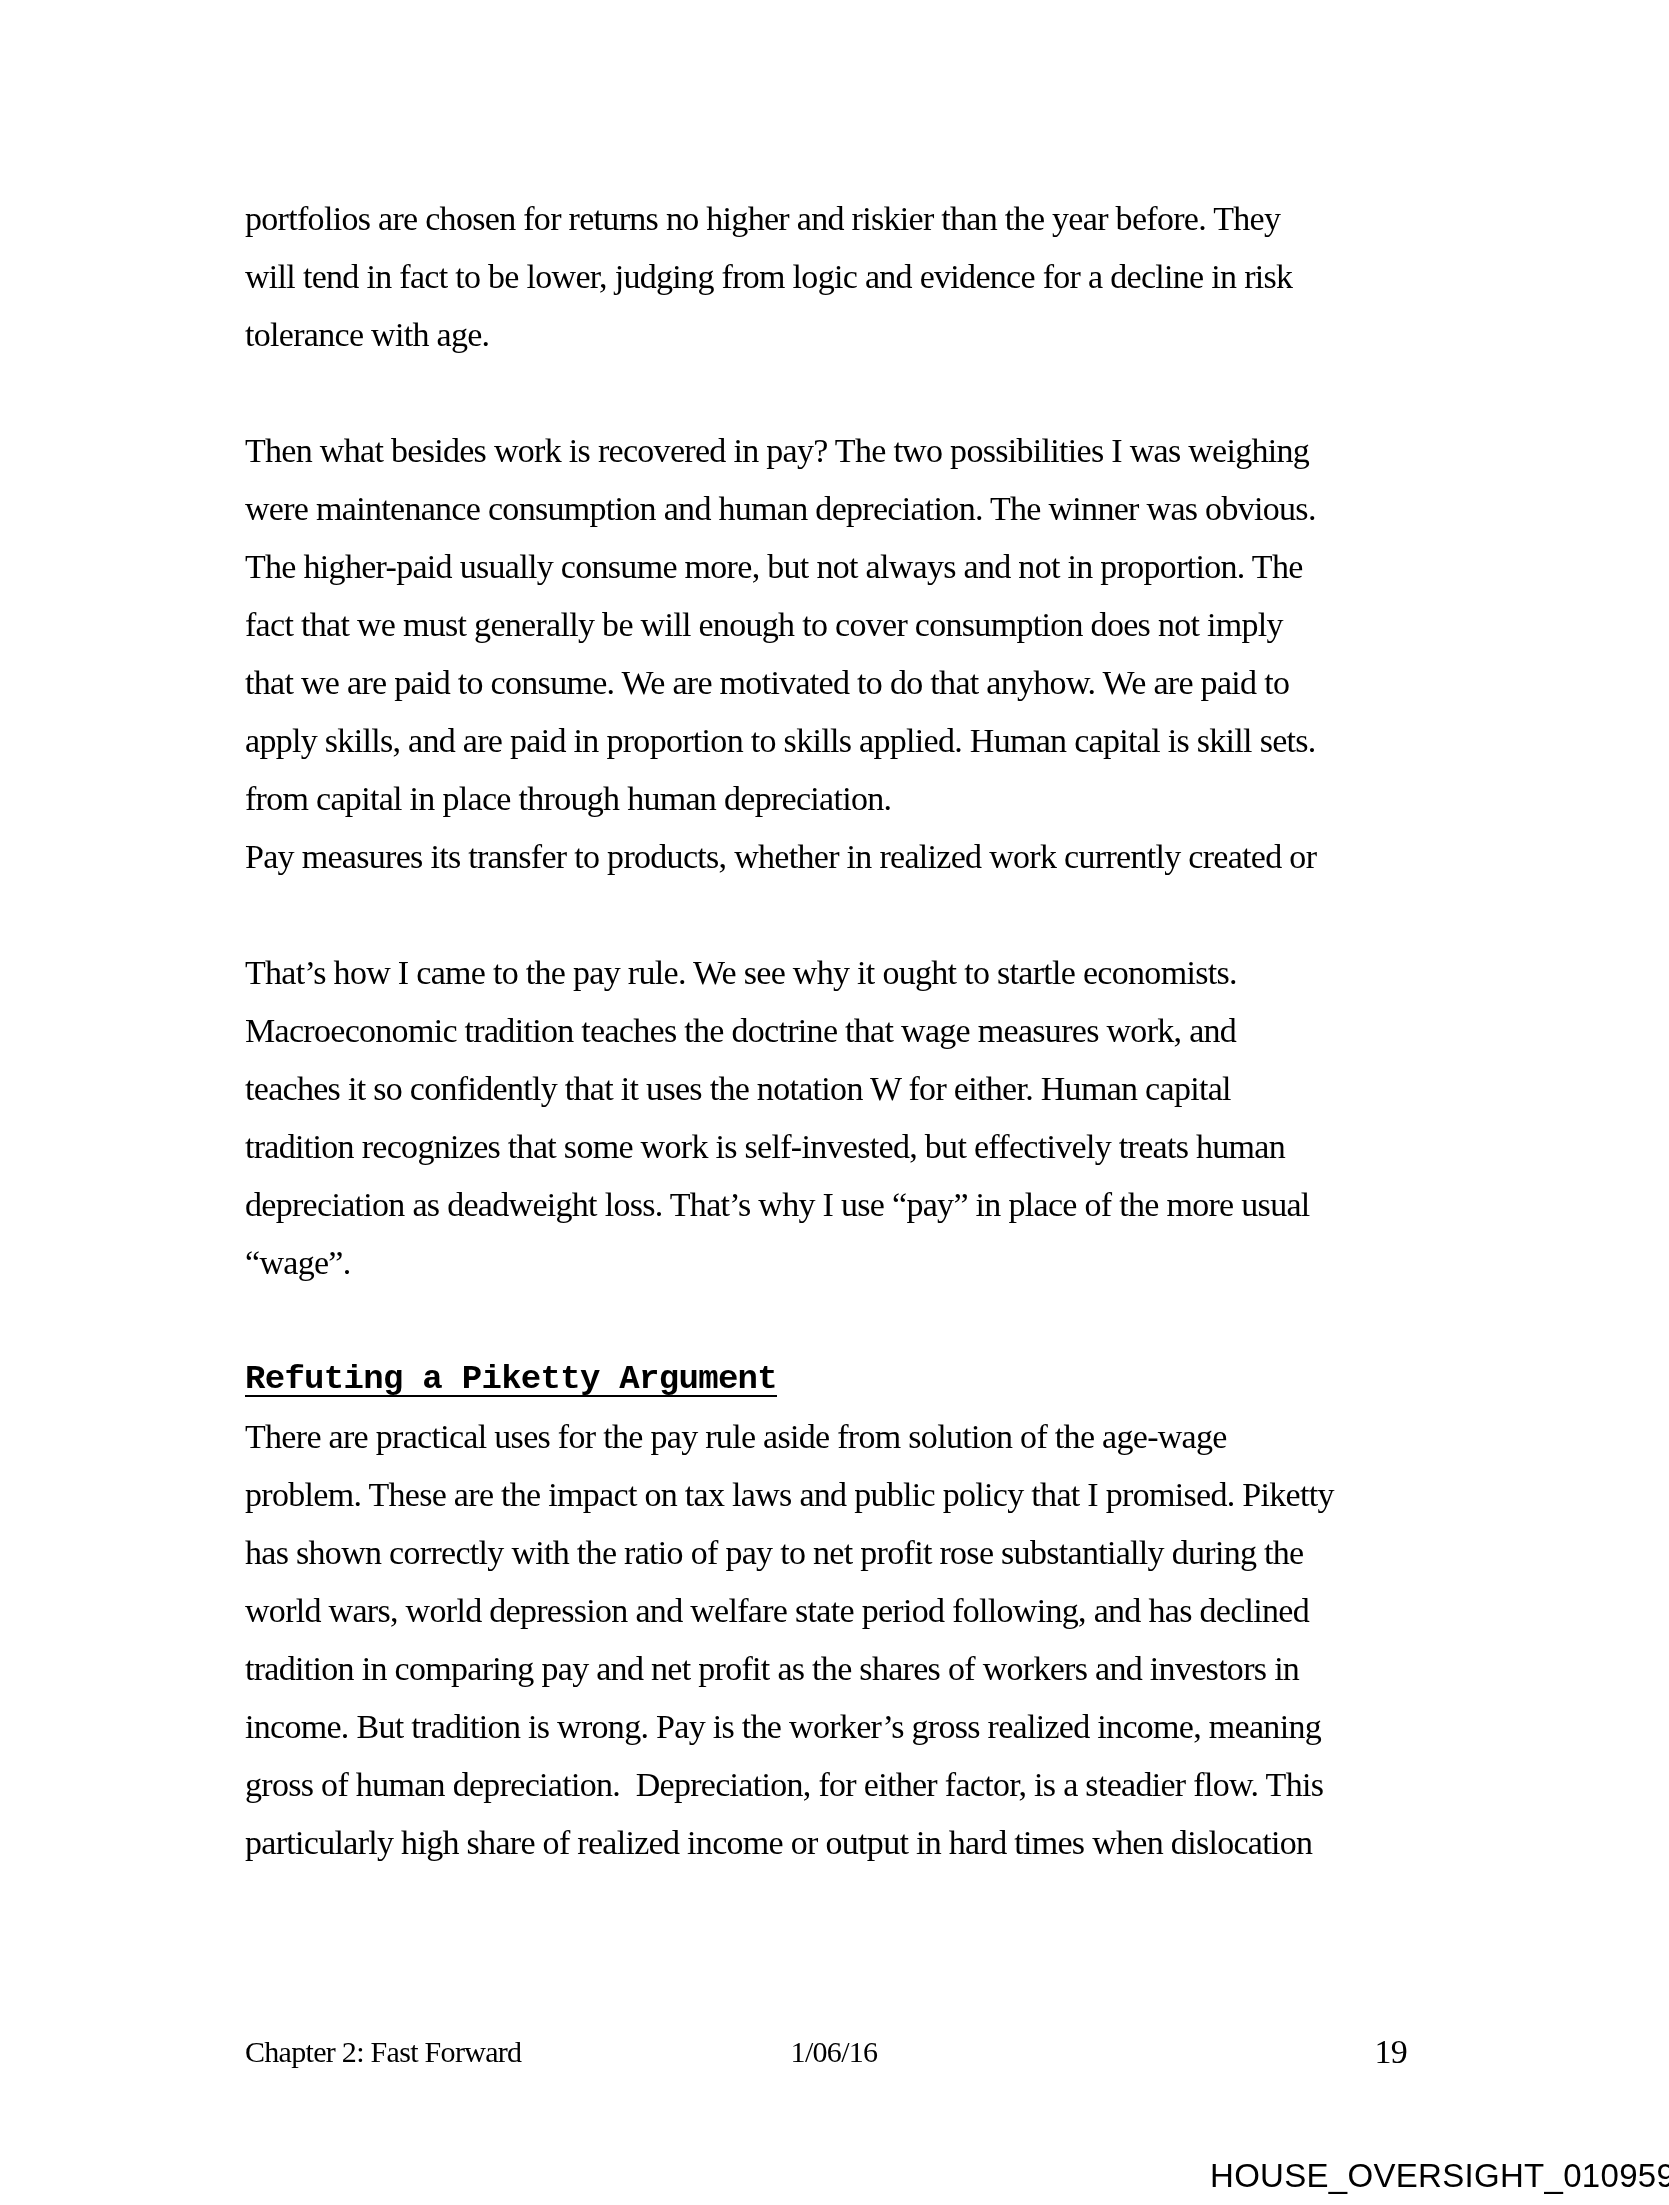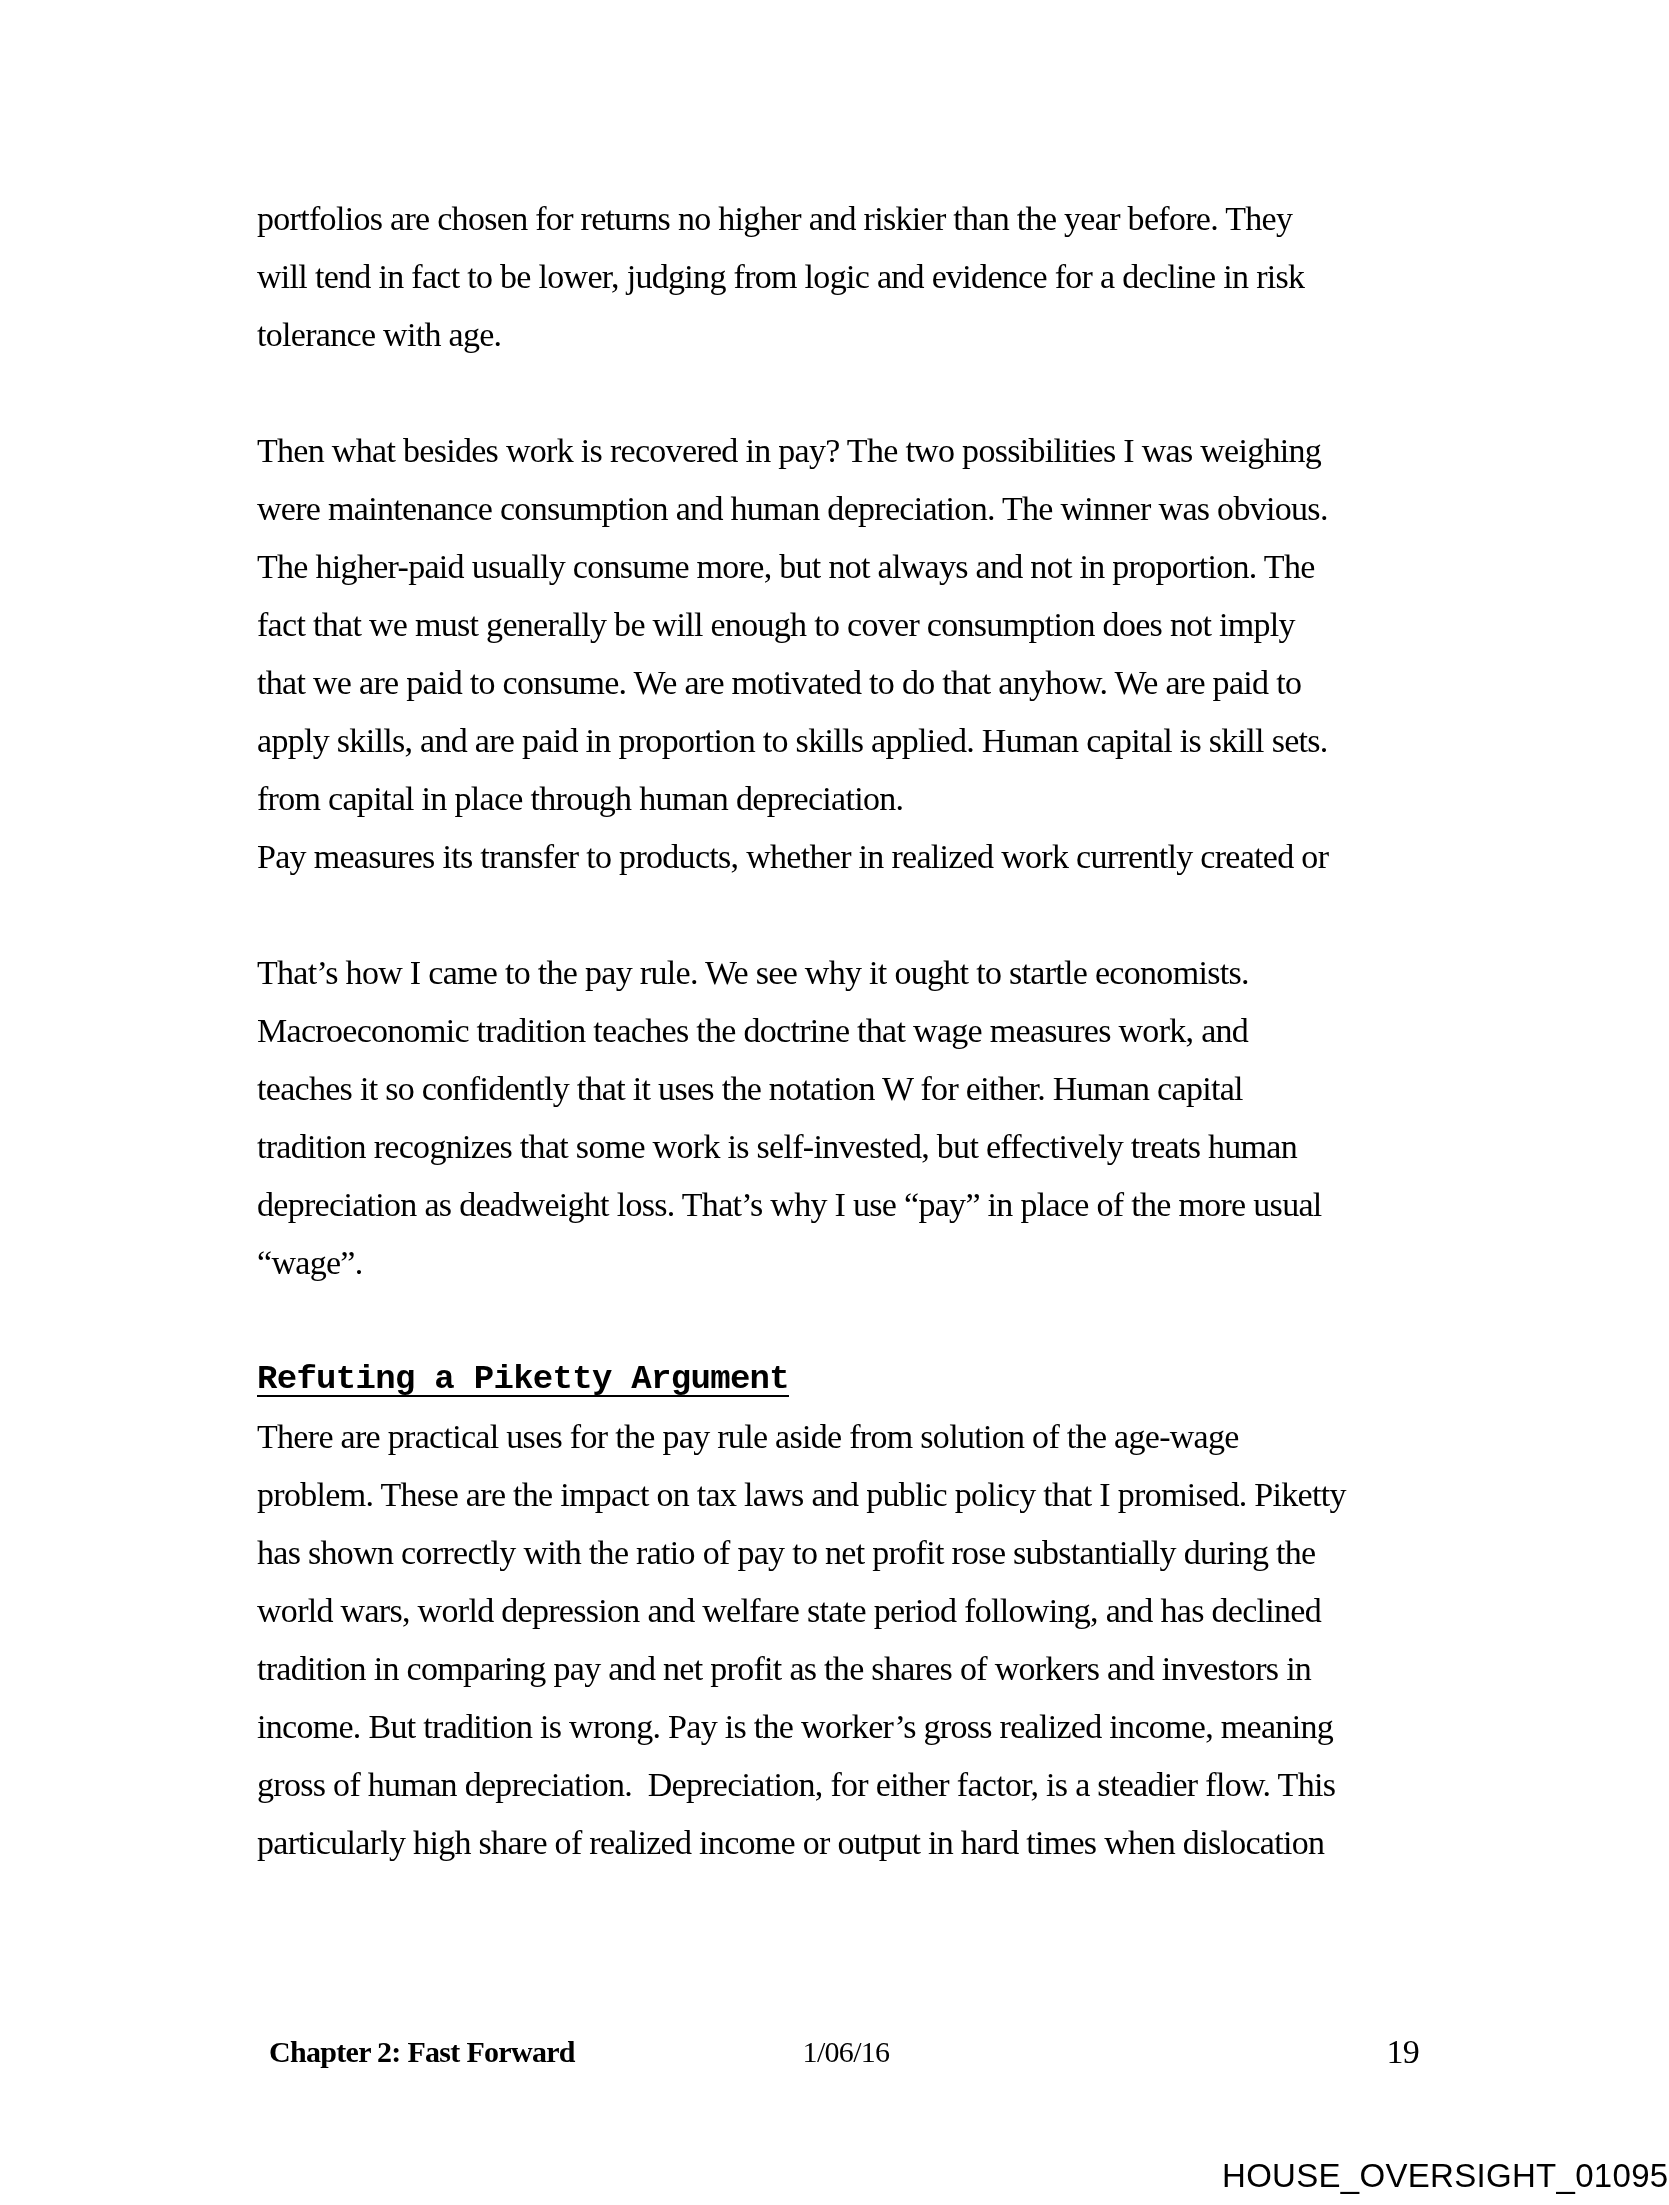--- a/index.html
+++ b/index.html
@@ -12,21 +12,20 @@
     height: 2205px;
     position: relative;
     overflow: hidden;
     font-family: "Liberation Serif", serif;
     color: #000000;
   }
   .page {
     position: absolute;
     inset: 0;
     background: #ffffff;
-    margin-left: 12px;
   }
   .body-text {
     position: absolute;
     left: 245px;
     top: 190px;
     width: 1195px;
   }
   .para .line {
     height: 58px;
     line-height: 58px;
@@ -56,23 +55,22 @@
     left: 245px;
     top: 2023px;
     width: 1195px;
     height: 58px;
     line-height: 58px;
     font-size: 30px;
     letter-spacing: -0.7px;
   }
   .footer-chapter {
     position: absolute;
-    left: 12px;
+    left: 0;
     white-space: pre;
-    font-weight: bold;
   }
   .footer-date {
     position: absolute;
     left: 589px;
     transform: translateX(-50%);
     white-space: pre;
   }
   .footer-page {
     position: absolute;
     right: 33px;

